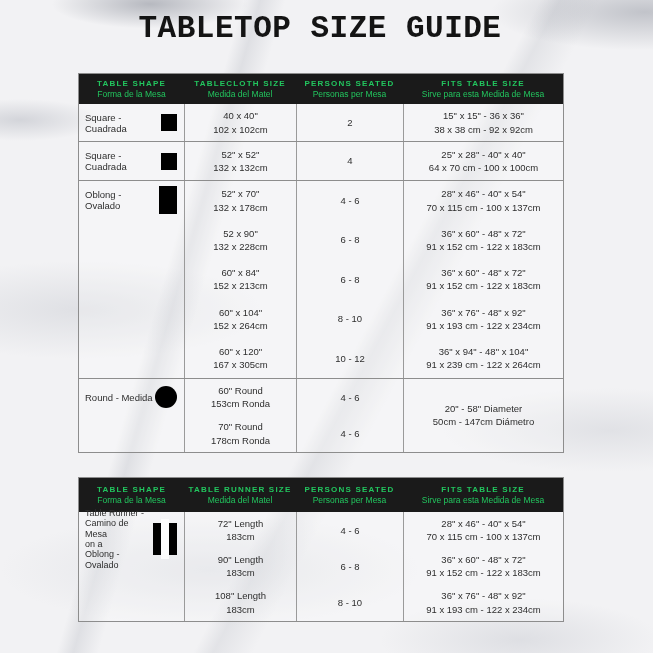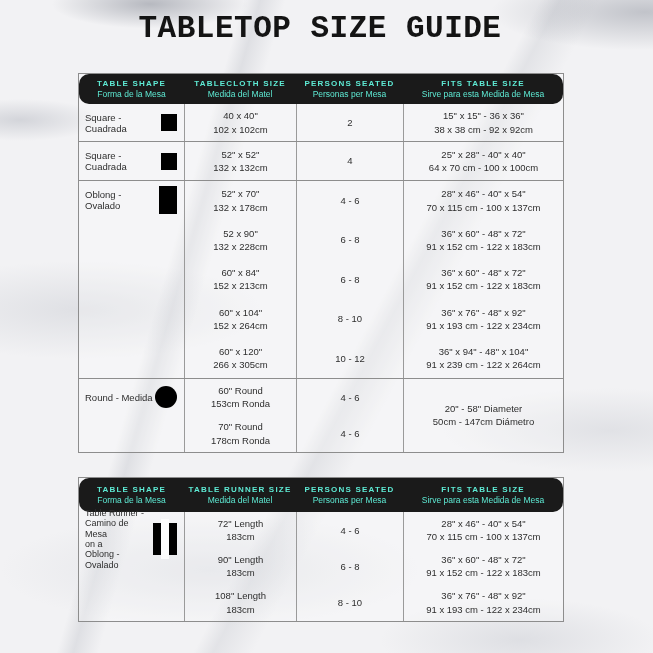--- a/index.html
+++ b/index.html
@@ -30,21 +30,21 @@
   #cloth-heading{top:52px;font-size:17px;}
   #runner-heading{top:458px;font-size:16px;}
   .tbl{
     position:absolute;left:78px;width:484px;box-sizing:content-box;
     border:1px solid #8d8d8d;background:rgba(255,255,255,.25);
   }
   #cloth-table{top:73px;}
   #runner-table{top:477px;}
   .thead{
     display:grid;grid-template-columns:105px 112px 107px 160px;
-    background:#1a1a1a;color:#5eead4;border-radius:10px;
+    background:#1a1a1a;color:#22c55e;
   }
   #cloth-table .thead{height:30px;}
   #runner-table .thead{height:34px;}
   .hd{display:flex;flex-direction:column;justify-content:center;align-items:center;gap:1px;text-align:center;}
   .hd .en{font-size:8px;letter-spacing:1.2px;font-weight:bold;}
   .hd .es{font-size:8.5px;}
   .sec{
     display:grid;grid-template-columns:105px 112px 107px 160px;
   }
   .sec + .sec{border-top:1px solid #8d8d8d;}
@@ -185,21 +185,21 @@
           <div>152 x 264cm</div>
         </div>
         <div class="cell c-pers">8 - 10</div>
         <div class="cell c-fits">
           <div>36" x 76" - 48" x 92"</div>
           <div>91 x 193 cm - 122 x 234cm</div>
         </div>
 
         <div class="cell c-size">
           <div>60" x 120"</div>
-          <div>266 x 305cm</div>
+          <div>167 x 305cm</div>
         </div>
         <div class="cell c-pers">10 - 12</div>
         <div class="cell c-fits">
           <div>36" x 94" - 48" x 104"</div>
           <div>91 x 239 cm - 122 x 264cm</div>
         </div>
       </div>
 
       <div class="sec sec-rd">
         <div class="c-shape rowspan2 h-row1b" style="grid-column:1;">

